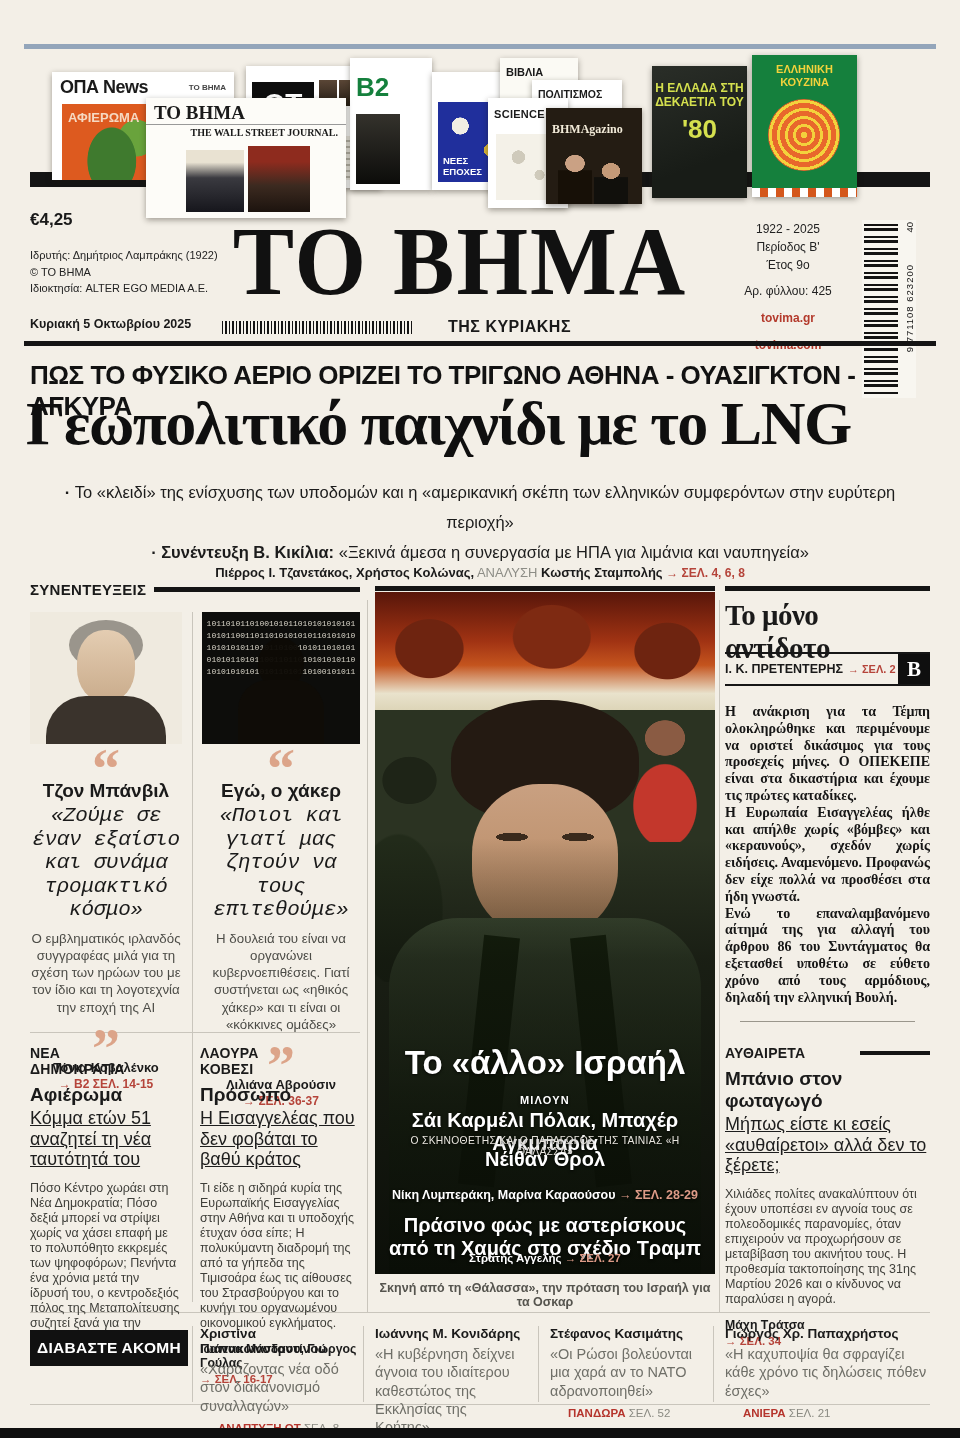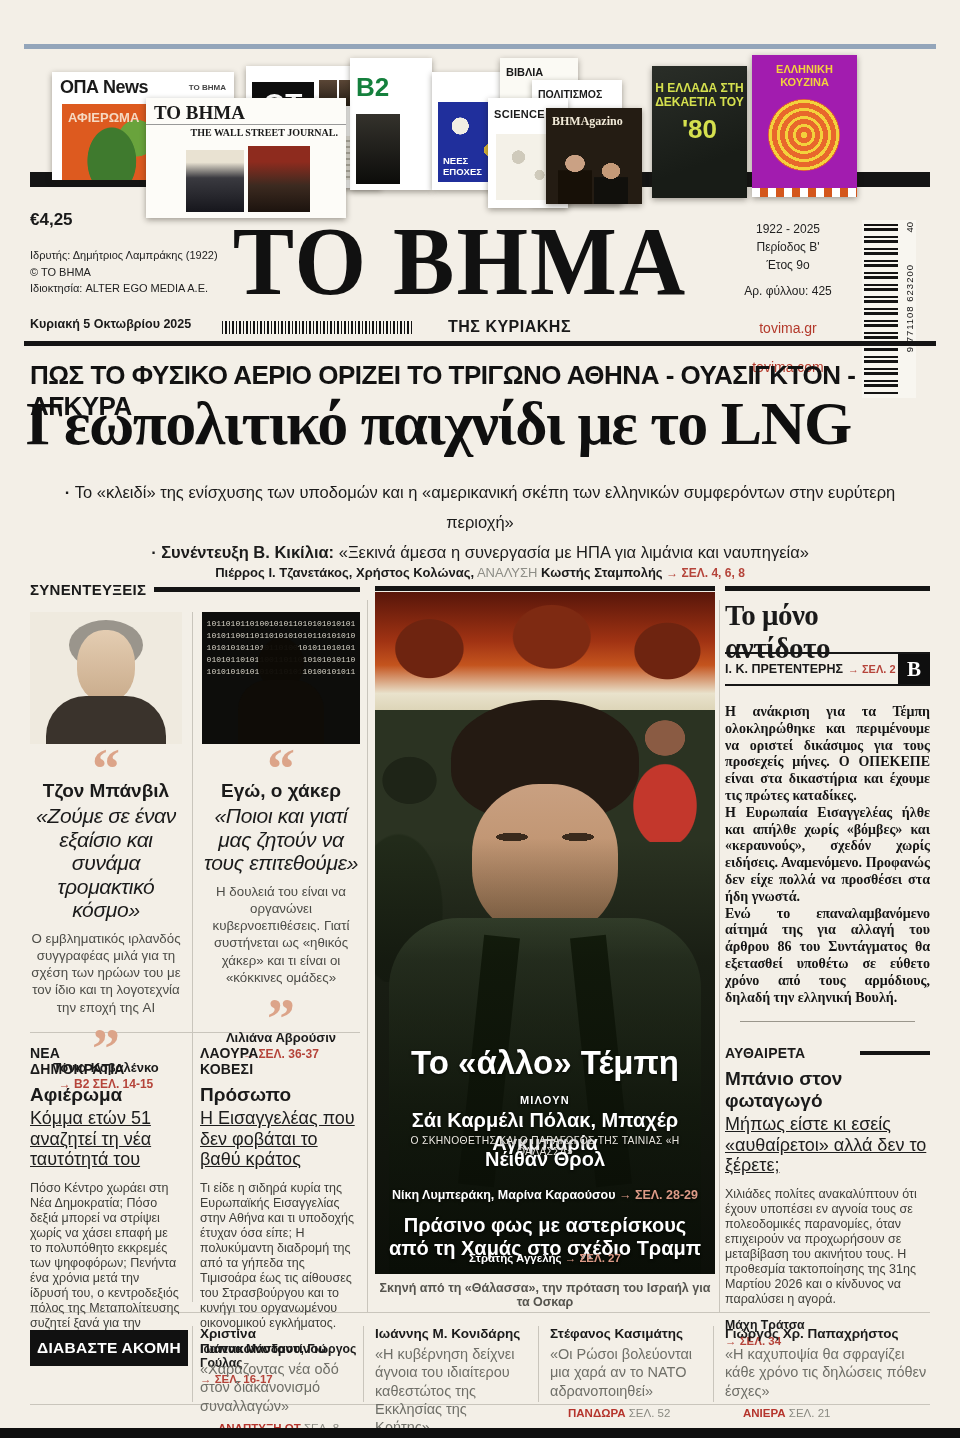--- a/index.html
+++ b/index.html
@@ -44,46 +44,46 @@
   .c-science{left:488px;top:98px;width:80px;height:110px;z-index:4;}
   .c-science .t{font-weight:bold;font-size:11px;padding:10px 6px 2px;letter-spacing:.3px;}
   .c-science .art{position:absolute;left:8px;top:36px;right:8px;bottom:8px;background:
       radial-gradient(12px 12px at 35% 35%,#cfcabb 0 55%,rgba(0,0,0,0) 57%),
       radial-gradient(9px 9px at 68% 62%,#cfcabb 0 55%,rgba(0,0,0,0) 57%),#f4f1e8;}
   .c-politismos{left:532px;top:80px;width:90px;height:124px;z-index:3;}
   .c-politismos .t{font-weight:bold;font-size:10.5px;padding:8px 6px 2px;}
   .c-politismos .art{position:absolute;left:8px;top:30px;right:8px;height:30px;
       background:repeating-linear-gradient(90deg,#2b241c 0 12px,#6a5a44 12px 22px);}
   .c-gazino{left:546px;top:108px;width:96px;height:96px;z-index:7;background:#241c13;}
-  .c-gazino .t{color:#f2ead8;font-family:"Liberation Serif",serif;font-weight:bold;font-size:12px;padding:6px 6px 0;}
+  .c-gazino .t{color:#f2ead8;font-family:"Liberation Serif",serif;font-weight:bold;font-size:12px;padding:14px 6px 0;}
   .c-gazino .f1{position:absolute;left:12px;bottom:0;width:34px;height:52px;background:radial-gradient(16px 14px at 50% 22%,#caa184 0 60%,rgba(0,0,0,0) 62%),linear-gradient(rgba(0,0,0,0) 34%,#171007 36%);}
   .c-gazino .f2{position:absolute;right:14px;bottom:0;width:34px;height:44px;background:radial-gradient(15px 13px at 50% 25%,#c59a78 0 60%,rgba(0,0,0,0) 62%),linear-gradient(rgba(0,0,0,0) 38%,#11100c 40%);}
   .c-80s{left:652px;top:66px;width:95px;height:132px;background:linear-gradient(160deg,#2a2e28,#181c17 70%);
       color:#d5e04e;font-weight:bold;text-align:center;}
   .c-80s .t{font-size:12px;line-height:1.15;padding-top:16px;}
   .c-80s .n{font-size:26px;margin-top:4px;}
-  .c-kouzina{left:752px;top:55px;width:105px;height:142px;background:#a21caf;color:#f3d23c;text-align:center;}
+  .c-kouzina{left:752px;top:55px;width:105px;height:142px;background:#15803d;color:#f3d23c;text-align:center;}
   .c-kouzina .t{font-weight:bold;font-size:11px;line-height:1.2;padding-top:8px;}
   .c-kouzina .art{position:absolute;left:16px;top:44px;width:72px;height:72px;border-radius:50%;
       background:repeating-radial-gradient(circle at 50% 50%,#f3d23c 0 3px,#e8672c 3px 8px);}
   .c-kouzina .chk{position:absolute;left:0;right:0;bottom:0;height:9px;
       background:repeating-linear-gradient(90deg,#fff 0 8px,#d4561c 8px 16px);}
 
   
   .m-price{left:30px;top:210px;font-weight:bold;font-size:17px;}
   .m-info{left:30px;top:247px;font-size:11px;line-height:1.5;color:#222;}
   .m-date{left:30px;top:317px;font-size:12.5px;font-weight:bold;}
   .m-logo{left:200px;top:206px;width:520px;text-align:center;font-family:"Liberation Serif",serif;
           font-weight:bold;font-size:92px;letter-spacing:2px;color:#111;transform:scaleY(1.05);transform-origin:top;}
   .m-logorow{left:222px;top:318px;width:490px;display:flex;align-items:center;}
   .m-strip{width:190px;height:13px;background:repeating-linear-gradient(90deg,#141414 0 1.5px,#f6f3ec 1.5px 3.5px);}
   .m-sub{font-weight:bold;font-size:16px;letter-spacing:.5px;margin-left:36px;}
   .m-right{left:728px;top:220px;width:120px;text-align:center;font-size:12px;line-height:1.5;color:#222;}
   .m-issue{margin-top:8px;}
-  .m-site{font-weight:normal;color:#b3392b;font-size:14px;margin-top:18px;}
+  .m-site{font-weight:bold;color:#b3392b;font-size:12px;margin-top:9px;}
   .m-barcode{left:862px;top:220px;width:54px;height:178px;background:#f8f6f0;}
   .m-bars{position:absolute;left:2px;top:4px;width:34px;bottom:4px;
       background:repeating-linear-gradient(#141414 0 2px,#f8f6f0 2px 4px,#141414 4px 7px,#f8f6f0 7px 12px);}
   .m-bnum{position:absolute;right:1px;top:44px;writing-mode:vertical-rl;transform:rotate(180deg);font-size:9.5px;color:#111;letter-spacing:1px;}
   .m-b40{position:absolute;right:1px;top:2px;writing-mode:vertical-rl;transform:rotate(180deg);font-size:9.5px;color:#111;}
   .m-rule{left:24px;right:24px;top:341px;height:5px;background:#141414;}
 
   
   .kicker{left:30px;right:26px;top:360px;font-weight:bold;font-size:26px;letter-spacing:-.5px;color:#121212;}
   .headline{left:26px;right:22px;top:392px;font-family:"Liberation Serif",serif;font-weight:bold;
@@ -116,21 +116,21 @@
   .p1 .face{position:absolute;left:50%;top:18px;transform:translateX(-50%);width:58px;height:72px;border-radius:46%;background:linear-gradient(#e4cdb2,#c9ab8b);}
   .p1 .suit{position:absolute;left:50%;bottom:-8px;transform:translateX(-50%);width:120px;height:56px;border-radius:40px 40px 0 0;background:#3a332c;}
   .p2{background:#0d0d0b;}
   .p2 .bin{position:absolute;left:4px;top:6px;right:4px;font-family:"Liberation Mono",monospace;
       font-size:8px;line-height:1.5;color:#e7e3d6;word-break:break-all;opacity:.9;}
   .p2 .sil-h{position:absolute;left:50%;top:26px;transform:translateX(-50%);width:46px;height:52px;border-radius:50%;background:rgba(14,10,5,.96);}
   .p2 .sil-b{position:absolute;left:50%;top:68px;transform:translateX(-50%);width:86px;height:70px;border-radius:30px 30px 0 0;background:rgba(16,12,7,.96);}
   .qo,.qc{font-family:"Liberation Serif",serif;font-weight:bold;font-size:56px;color:#dca489;height:34px;line-height:.9;overflow:hidden;}
   .qc{height:30px;margin-top:8px;}
   .iv-name{font-size:19px;font-weight:bold;margin-top:2px;}
-  .iv-quote{font-family:Liberation Sans, sans-serif;font-style:italic;font-size:21px;line-height:1.12;letter-spacing:-.3px;margin-top:2px;}
+  .iv-quote{font-family:Liberation Mono, monospace;font-style:italic;font-size:21px;line-height:1.12;letter-spacing:-.3px;margin-top:2px;}
   .iv-desc{font-size:13.3px;color:#4c4c47;line-height:1.3;margin-top:8px;}
   .iv-author{font-weight:bold;font-size:13px;margin-top:6px;}
   .iv-ref{font-size:12px;font-weight:bold;color:#b5443a;margin-top:2px;}
 
   
   .sec{position:absolute;top:1045px;}
   .sec-nd{left:30px;width:150px;}
   .sec-kv{left:200px;width:160px;}
   .sec-af{left:725px;width:205px;}
   .sec-lrow{display:flex;align-items:center;gap:48px;}
@@ -355,21 +355,21 @@
     <div class="ph-top"></div>
     <div class="ph-seatL"></div>
     <div class="ph-girl"></div>
     <div class="ph-hair"></div>
     <div class="ph-face"></div>
     <div class="ph-brow"></div>
     <div class="ph-shirt"></div>
     <div class="ph-strapL"></div>
     <div class="ph-strapR"></div>
     <div class="ph-shade"></div>
-    <div class="f-txt f-title">Το «άλλο» Τέμπη</div>
+    <div class="f-txt f-title">Το «άλλο» Ισραήλ</div>
     <div class="f-txt f-speak">ΜΙΛΟΥΝ</div>
     <div class="f-txt f-names1">Σάι Καρμέλι Πόλακ, Μπαχέρ Αγκμπαρία</div>
     <div class="f-txt f-role1">Ο ΣΚΗΝΟΘΕΤΗΣ ΚΑΙ Ο ΠΑΡΑΓΩΓΟΣ ΤΗΣ ΤΑΙΝΙΑΣ «Η ΘΑΛΑΣΣΑ»</div>
     <div class="f-txt f-names2">Νέιθαν Θρολ</div>
     <div class="f-txt f-authors">
       <span>Νίκη Λυμπεράκη, Μαρίνα Καραούσου</span> <span class="ref">→ ΣΕΛ. 28-29</span>
     </div>
     <div class="f-txt f-sub">Πράσινο φως με αστερίσκους από τη Χαμάς στο σχέδιο Τραμπ</div>
     <div class="f-txt f-subauthor">
       <span>Στρατής Αγγελής</span> <span class="ref">→ ΣΕΛ. 27</span>

